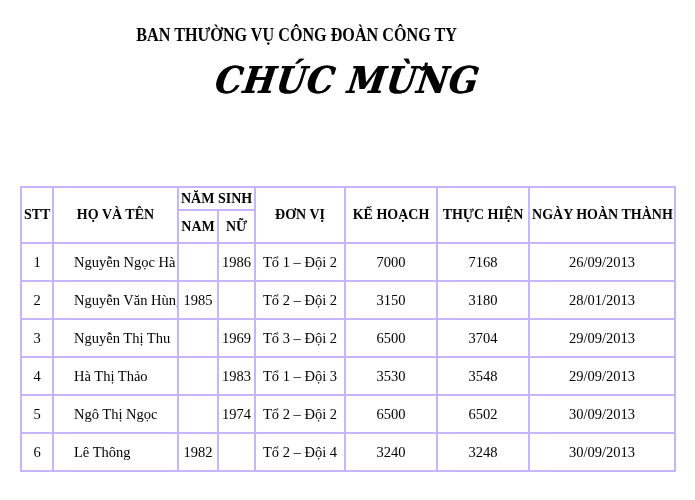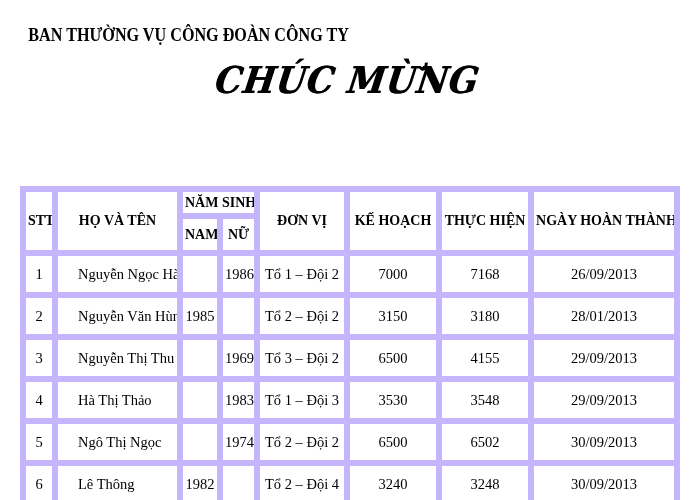--- a/index.html
+++ b/index.html
@@ -7,21 +7,21 @@
     width: 695px; height: 500px;
     background: #ffffff;
     font-family: "Liberation Serif", serif;
     color: #000000;
     overflow: hidden;
   }
   .page { position: relative; width: 695px; height: 500px; background: #ffffff; }
 
   .org-line {
     position: absolute; top: 24px; left: 0; width: 593px;
-    text-align: left;
+    text-align: center;
     font-size: 19px; font-weight: bold;
     white-space: nowrap;
   }
   .org-line .squeeze { display: inline-block; transform: scaleX(0.85); transform-origin: center; }
 
   .script-line {
     position: absolute; top: 58px; left: 0; width: 695px;
     text-align: center;
     font-family: "DejaVu Serif", serif;
     font-size: 37px; font-weight: bold; font-style: italic;
@@ -44,21 +44,21 @@
   .subtitle .squeeze { display: inline-block; transform: scaleX(0.88); transform-origin: center; }
 
   table.award {
     position: absolute; left: 20px; top: 186px;
     width: 654px;
     border-collapse: collapse;
     table-layout: fixed;
     border: 2px solid #000;
   }
   table.award th, table.award td {
-    border: 6px solid #c4b5fd;
+    border: 2px solid #c4b5fd;
     text-align: center;
     vertical-align: middle;
     padding: 0 2px;
     overflow: hidden;
     white-space: nowrap;
   }
   table.award th {
     font-size: 14px;
     font-weight: bold;
   }
@@ -135,21 +135,21 @@
           <td>3180</td>
           <td>28/01/2013</td>
         </tr>
         <tr>
           <td>3</td>
           <td class="left">Nguyễn Thị Thu</td>
           <td></td>
           <td>1969</td>
           <td>Tổ 3 – Đội 2</td>
           <td>6500</td>
-          <td>4155</td>
+          <td>3704</td>
           <td>29/09/2013</td>
         </tr>
         <tr>
           <td>4</td>
           <td class="left">Hà Thị Thảo</td>
           <td></td>
           <td>1983</td>
           <td>Tổ 1 – Đội 3</td>
           <td>3530</td>
           <td>3548</td>

